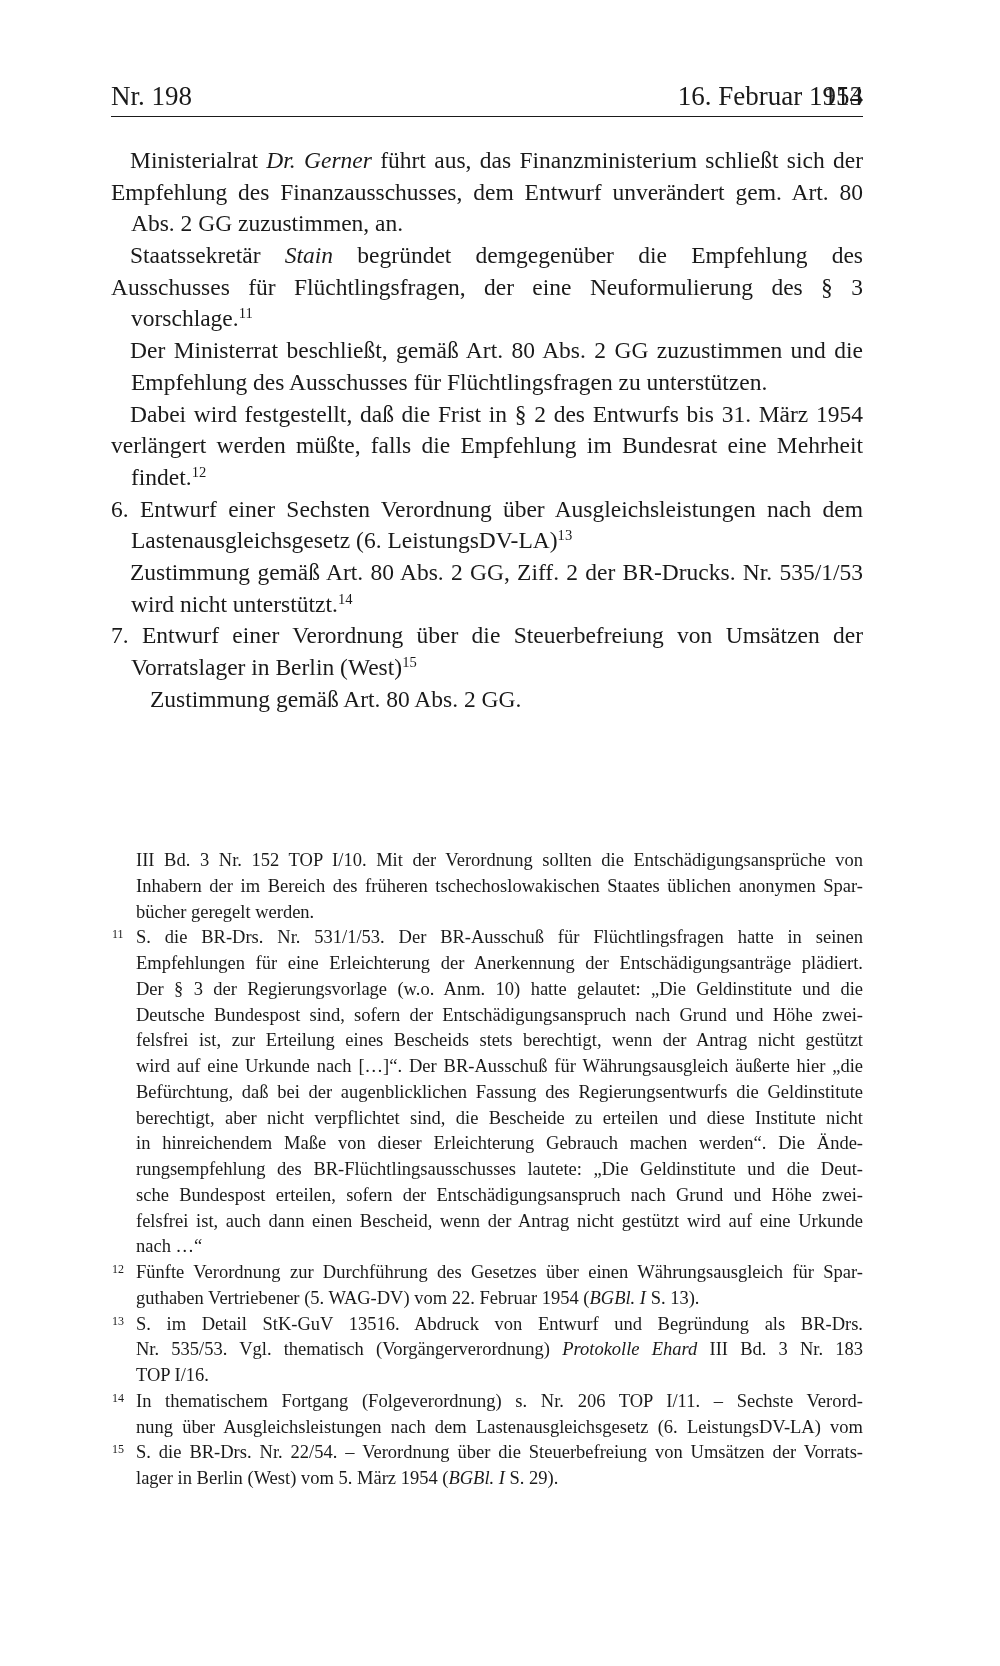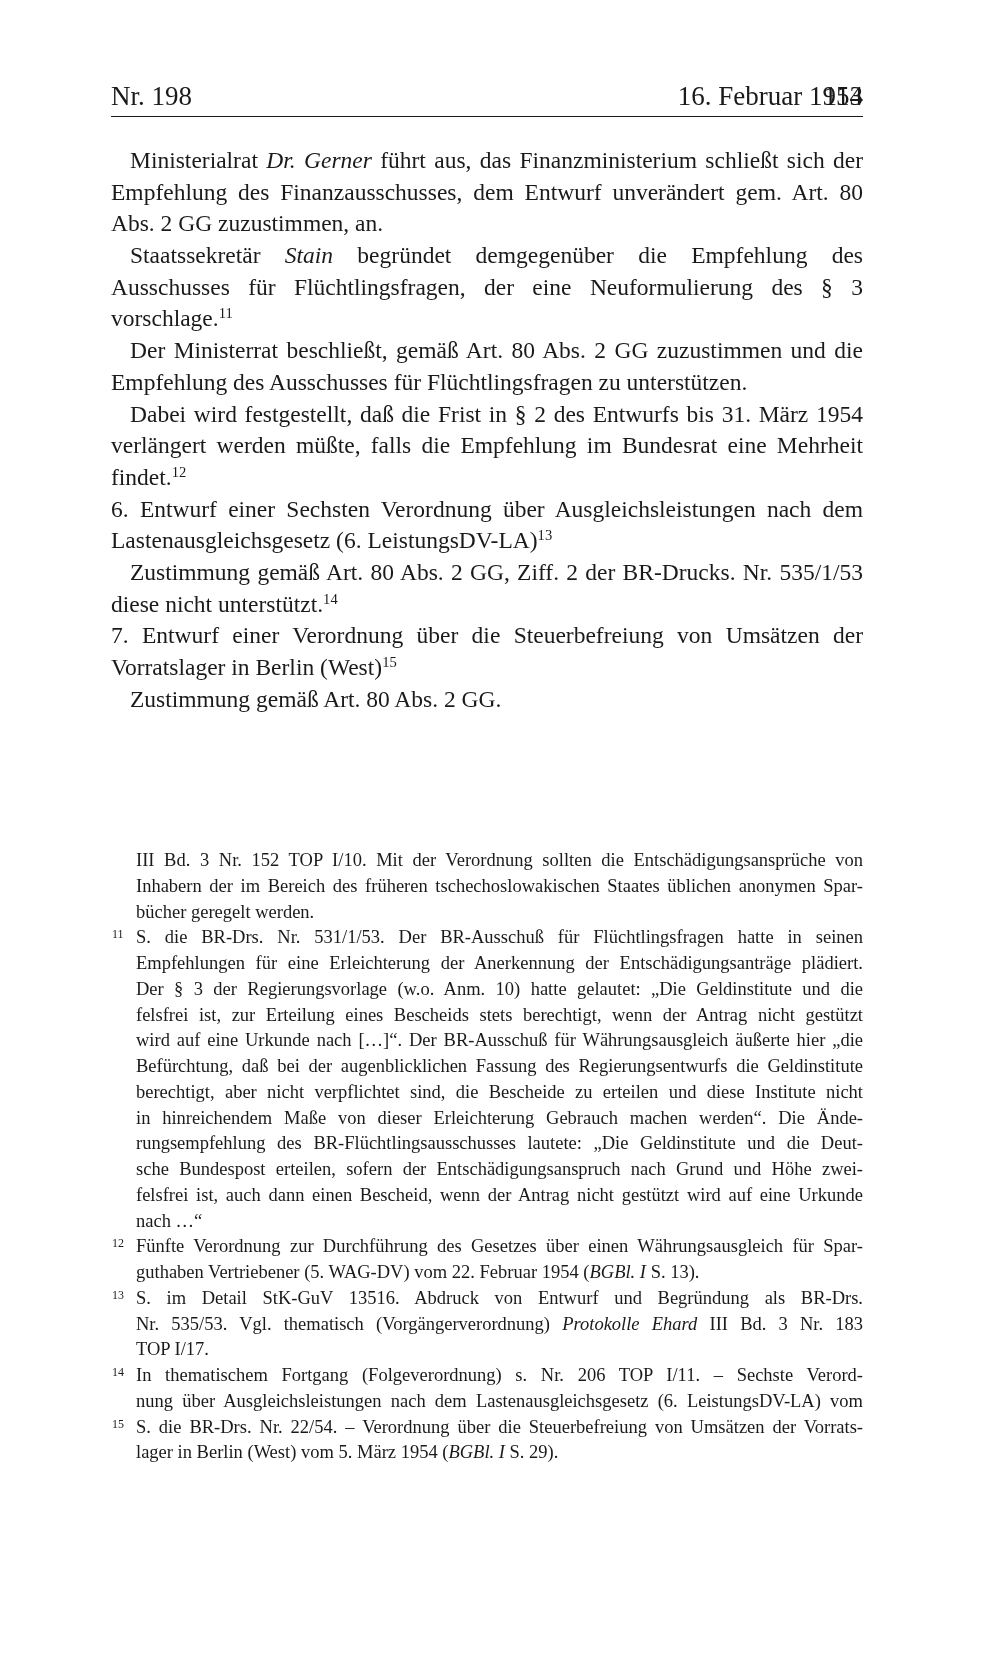--- a/index.html
+++ b/index.html
@@ -5,21 +5,21 @@
   html, body { margin: 0; padding: 0; background: #ffffff; }
   body { width: 1000px; height: 1666px; position: relative; overflow: hidden; color: #1a1a1a; font-family: "Liberation Serif", "DejaVu Serif", serif; }
   .page { position: absolute; left: 111px; top: 0; width: 752px; }
   .header { position: absolute; top: 84px; left: 0; width: 752px; height: 24px; font-size: 27px; line-height: 24px; }
   .header .left { position: absolute; left: 0; top: 0; }
   .header .center { position: absolute; left: 0; width: 752px; text-align: right; top: 0; }
   .header .right { position: absolute; right: 0; top: 0; }
   .rule { position: absolute; top: 116px; left: 0; width: 752px; height: 0; border-top: 1.5px solid #1a1a1a; }
   .body { position: absolute; top: 145px; left: 0; width: 752px; font-size: 23.5px; }
   .line { display: block; height: 31.7px; line-height: 31.7px; white-space: nowrap; overflow: visible; text-align: justify; text-align-last: justify; }
-  .line.last { text-align-last: left; }
+  .line.last { text-align-last: left; margin-left: 20px; }
   .line.indent { padding-left: 19px; }
   .line.indent.full { width: 733px; }
   sup { font-size: 0.62em; vertical-align: 0; position: relative; top: -0.55em; line-height: 0; }
   i { font-style: italic; }
   .footnotes { position: absolute; top: 808px; left: 0; width: 752px; font-size: 18.5px; margin-top: 40px; }
   .fn { position: relative; padding-left: 25px; }
   .fn .num { position: absolute; left: 1px; top: 1px; font-size: 12px; line-height: 16px; }
   .fline { display: block; height: 25.75px; line-height: 25.75px; white-space: nowrap; text-align: justify; text-align-last: justify; width: 727px; }
   .fline.last { text-align-last: left; }
 </style>
@@ -54,21 +54,21 @@
       <span class="line indent full">Dabei wird festgestellt, daß die Frist in § 2 des Entwurfs bis 31. März 1954</span>
       <span class="line">verlängert werden müßte, falls die Empfehlung im Bundesrat eine Mehrheit</span>
       <span class="line last"><span>findet.</span><sup>12</sup></span>
     </div>
     <div>
       <span class="line">6. Entwurf einer Sechsten Verordnung über Ausgleichsleistungen nach dem</span>
       <span class="line last"><span>Lastenausgleichsgesetz (6. LeistungsDV-LA)</span><sup>13</sup></span>
     </div>
     <div>
       <span class="line indent full">Zustimmung gemäß Art. 80 Abs. 2 GG, Ziff. 2 der BR-Drucks. Nr. 535/1/53</span>
-      <span class="line last"><span>diese nicht unterstützt.</span><sup>14</sup></span>
+      <span class="line last"><span>wird nicht unterstützt.</span><sup>14</sup></span>
     </div>
     <div>
       <span class="line">7. Entwurf einer Verordnung über die Steuerbefreiung von Umsätzen der</span>
       <span class="line last"><span>Vorratslager in Berlin (West)</span><sup>15</sup></span>
     </div>
     <div>
       <span class="line indent last">Zustimmung gemäß Art. 80 Abs. 2 GG.</span>
     </div>
   </div>
 
@@ -76,40 +76,41 @@
     <div class="fn">
       <span class="fline">III Bd. 3 Nr. 152 TOP I/10. Mit der Verordnung sollten die Entschädigungsansprüche von</span>
       <span class="fline">Inhabern der im Bereich des früheren tschechoslowakischen Staates üblichen anonymen Spar-</span>
       <span class="fline last">bücher geregelt werden.</span>
     </div>
     <div class="fn">
       <span class="num">11</span>
       <span class="fline">S. die BR-Drs. Nr. 531/1/53. Der BR-Ausschuß für Flüchtlingsfragen hatte in seinen</span>
       <span class="fline">Empfehlungen für eine Erleichterung der Anerkennung der Entschädigungsanträge plädiert.</span>
       <span class="fline">Der § 3 der Regierungsvorlage (w.o. Anm. 10) hatte gelautet: „Die Geldinstitute und die</span>
+      <span class="fline">Deutsche Bundespost sind, sofern der Entschädigungsanspruch nach Grund und Höhe zwei-</span>
       <span class="fline">felsfrei ist, zur Erteilung eines Bescheids stets berechtigt, wenn der Antrag nicht gestützt</span>
       <span class="fline">wird auf eine Urkunde nach […]“. Der BR-Ausschuß für Währungsausgleich äußerte hier „die</span>
       <span class="fline">Befürchtung, daß bei der augenblicklichen Fassung des Regierungsentwurfs die Geldinstitute</span>
       <span class="fline">berechtigt, aber nicht verpflichtet sind, die Bescheide zu erteilen und diese Institute nicht</span>
       <span class="fline">in hinreichendem Maße von dieser Erleichterung Gebrauch machen werden“. Die Ände-</span>
       <span class="fline">rungsempfehlung des BR-Flüchtlingsausschusses lautete: „Die Geldinstitute und die Deut-</span>
       <span class="fline">sche Bundespost erteilen, sofern der Entschädigungsanspruch nach Grund und Höhe zwei-</span>
       <span class="fline">felsfrei ist, auch dann einen Bescheid, wenn der Antrag nicht gestützt wird auf eine Urkunde</span>
       <span class="fline last">nach …“</span>
     </div>
     <div class="fn">
       <span class="num">12</span>
       <span class="fline">Fünfte Verordnung zur Durchführung des Gesetzes über einen Währungsausgleich für Spar-</span>
       <span class="fline last"><span>guthaben Vertriebener (5. WAG-DV) vom 22. Februar 1954 (</span><i>BGBl. I</i><span> S. 13).</span></span>
     </div>
     <div class="fn">
       <span class="num">13</span>
       <span class="fline">S. im Detail StK-GuV 13516. Abdruck von Entwurf und Begründung als BR-Drs.</span>
       <span class="fline"><span>Nr. 535/53. Vgl. thematisch (Vorgängerverordnung) </span><i>Protokolle Ehard</i><span> III Bd. 3 Nr. 183</span></span>
-      <span class="fline last">TOP I/17.</span>
+      <span class="fline last">TOP I/16.</span>
     </div>
     <div class="fn">
       <span class="num">14</span>
       <span class="fline">In thematischem Fortgang (Folgeverordnung) s. Nr. 206 TOP I/11. – Sechste Verord-</span>
       <span class="fline">nung über Ausgleichsleistungen nach dem Lastenausgleichsgesetz (6. LeistungsDV-LA) vom</span>
     </div>
     <div class="fn">
       <span class="num">15</span>
       <span class="fline">S. die BR-Drs. Nr. 22/54. – Verordnung über die Steuerbefreiung von Umsätzen der Vorrats-</span>
       <span class="fline last"><span>lager in Berlin (West) vom 5. März 1954 (</span><i>BGBl. I</i><span> S. 29).</span></span>

